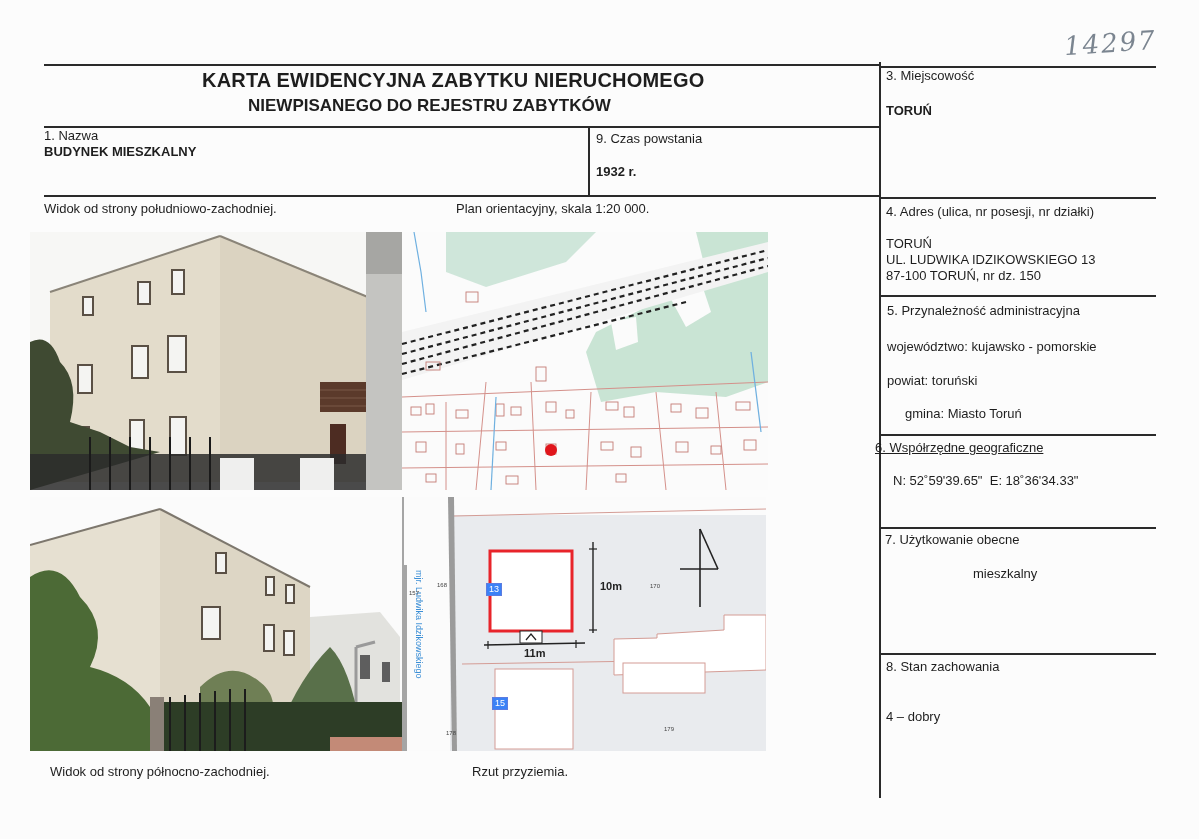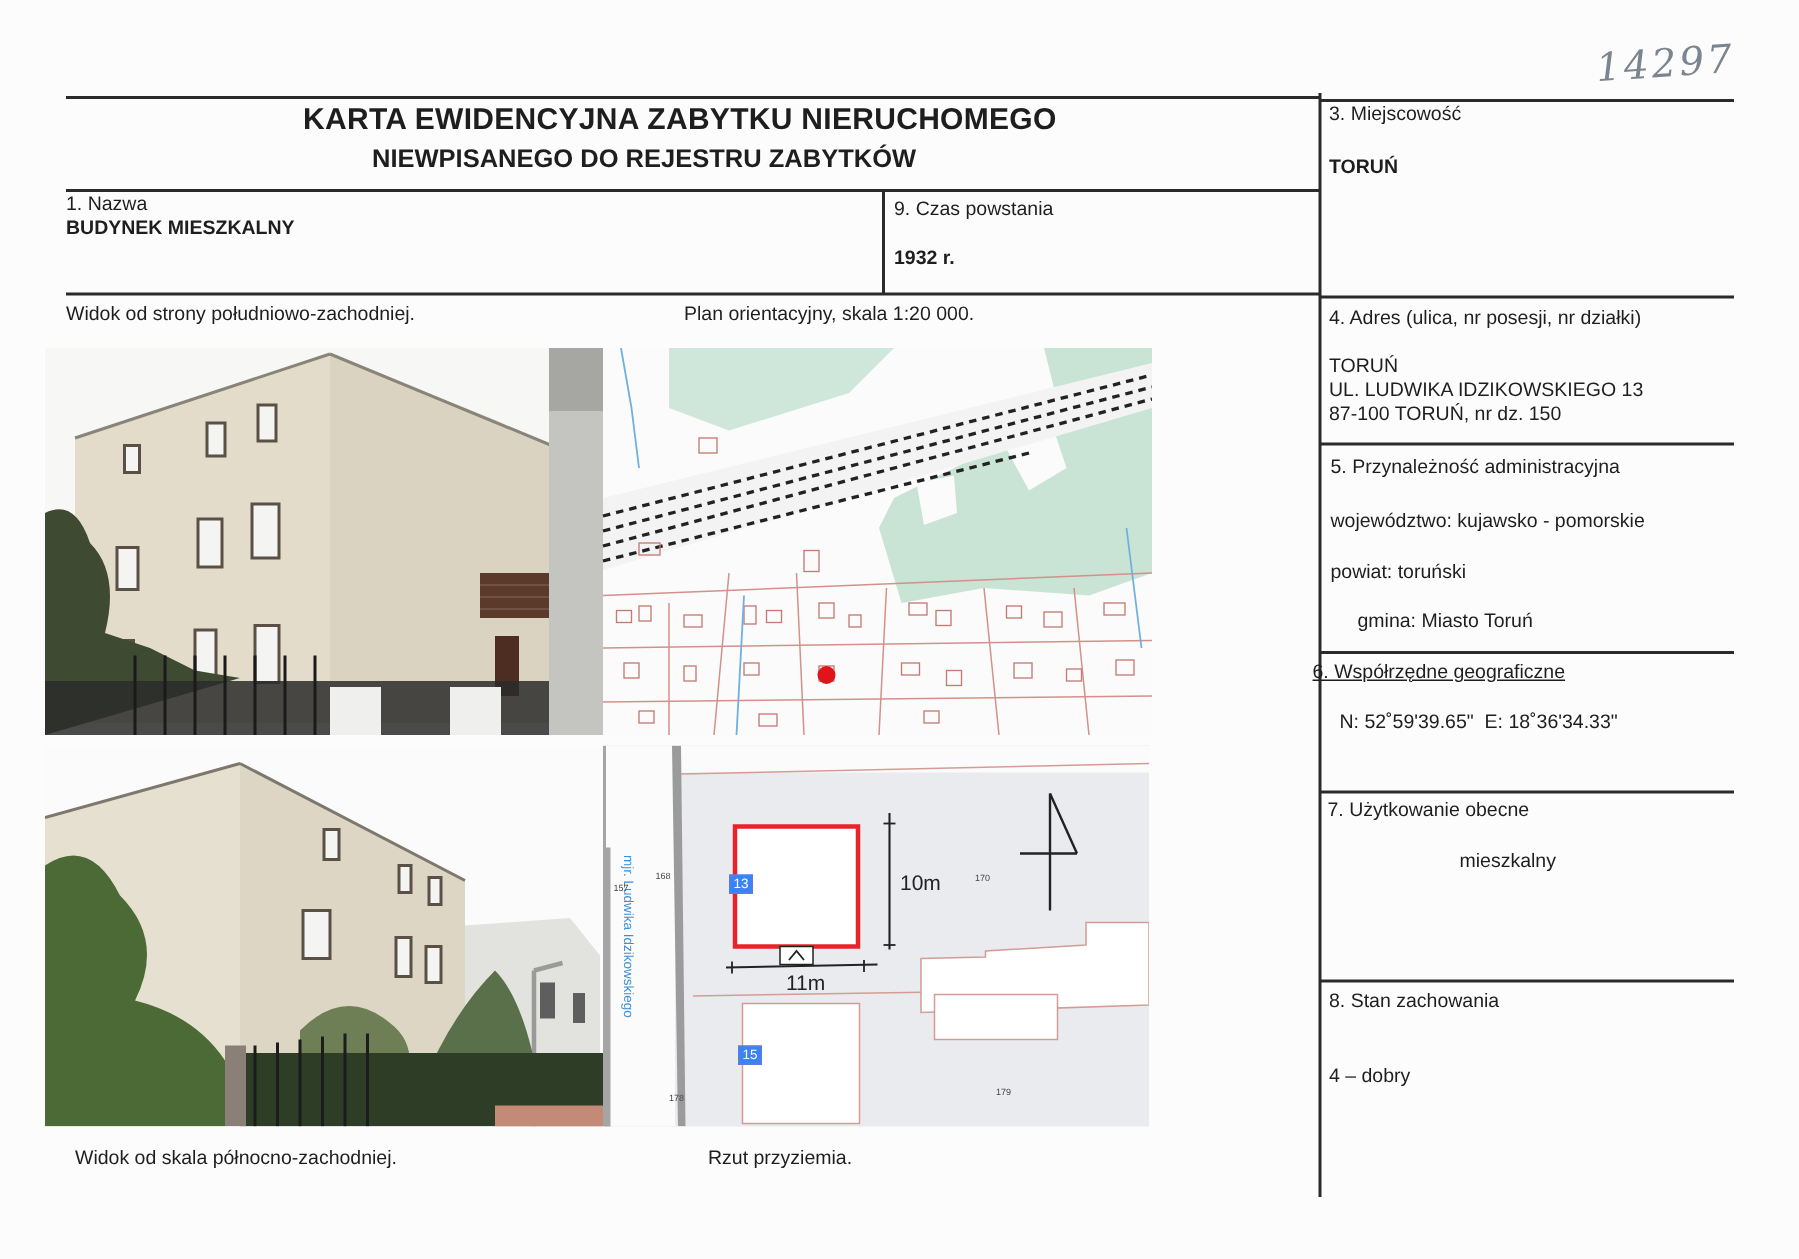--- a/index.html
+++ b/index.html
@@ -22,21 +22,21 @@
     color:#7b8590; letter-spacing:2px; transform:rotate(-4deg);
   }
 
   
   .photo1 { left:30px; top:232px; width:372px; height:258px; background:#f6f6f4; overflow:hidden; }
   .photo2 { left:30px; top:497px; width:372px; height:254px; background:#fbfbfb; overflow:hidden; }
   .map { left:366px; top:232px; width:402px; height:258px; background:#fbfbfb; overflow:hidden; }
   .plan { left:402px; top:497px; width:364px; height:254px; background:#e9ebee; overflow:hidden; }
 
   .nr-badge { position:absolute; background:#3b82f6; color:#fff; font-size:9px; padding:0 2px; border:1px solid #5c7ce0; line-height:11px; }
-  .dim-label { position:absolute; font-size:14px; font-weight:normal; color:#222; }
+  .dim-label { position:absolute; font-size:11px; font-weight:bold; color:#222; }
   .tiny { position:absolute; font-size:6px; color:#444; }
   .street-label { position:absolute; font-size:9px; color:#3c8fd6; transform:rotate(90deg); transform-origin:left top; white-space:nowrap; }
 </style>
 </head>
 <body>
 
 <div class="abs handnum" style="left:1064px; top:28px;">14297</div>
 <div class="hline" style="left:1040px; top:66px; width:116px; height:1px;"></div>
 
 <div class="hline" style="left:44px; top:64px; width:836px;"></div>
@@ -78,21 +78,21 @@
 <div class="abs t13" style="left:893px; top:473px; white-space:pre;">N: 52˚59'39.65"  E: 18˚36'34.33"</div>
 
 <div class="abs t13" style="left:885px; top:532px;">7. Użytkowanie obecne</div>
 <div class="abs t13" style="left:973px; top:566px;">mieszkalny</div>
 
 <div class="abs t13" style="left:886px; top:659px;">8. Stan zachowania</div>
 <div class="abs t13" style="left:886px; top:709px;">4 – dobry</div>
 
 <div class="abs t13" style="left:44px; top:201px;">Widok od strony południowo-zachodniej.</div>
 <div class="abs t13" style="left:456px; top:201px;">Plan orientacyjny, skala 1:20 000.</div>
-<div class="abs t13" style="left:50px; top:764px;">Widok od skala północno-zachodniej.</div>
+<div class="abs t13" style="left:50px; top:764px;">Widok od strony północno-zachodniej.</div>
 <div class="abs t13" style="left:472px; top:764px;">Rzut przyziemia.</div>
 
 <div class="abs photo1">
   <svg width="372" height="258" viewBox="0 0 372 258">
     <rect x="0" y="0" width="372" height="258" fill="#f7f7f5"></rect>
 
     <polygon points="20,60 190,4 190,250 20,250" fill="#e3dccb"></polygon>
 
     <polygon points="190,4 300,48 345,68 345,250 190,250" fill="#dbd3c1"></polygon>
     <line x1="20" y1="60" x2="190" y2="4" stroke="#8a8478" stroke-width="2"></line>

